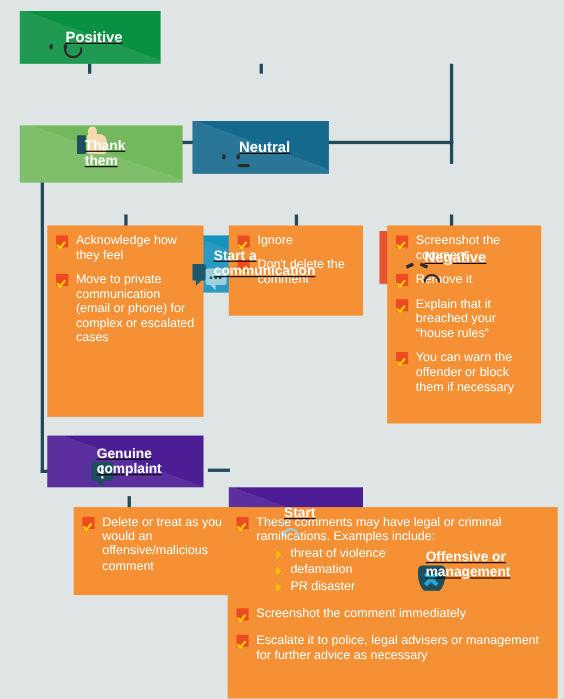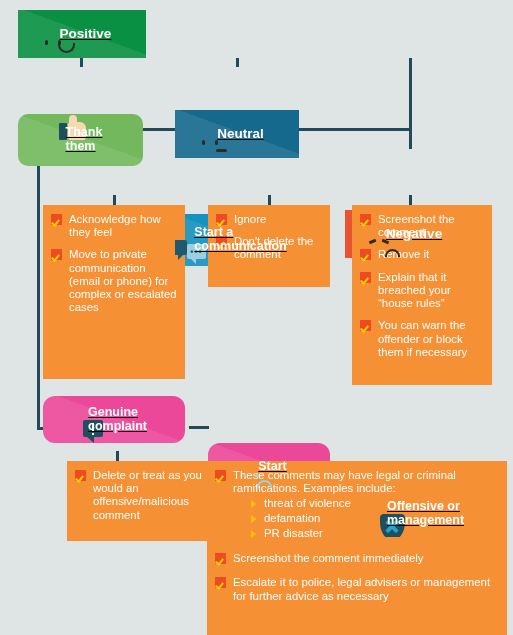--- a/index.html
+++ b/index.html
@@ -25,26 +25,26 @@
     pointer-events:none;
   }
   .hdr .ico{flex:0 0 auto;margin-right:7px;position:relative;z-index:2;}
   .hdr .lbl{position:relative;z-index:2;}
 
   
   .chip-pos{left:18px;top:10px;width:128px;height:48px;background:#0a9042;font-size:13.5px;}
   .chip-neu{left:175px;top:10px;width:124px;height:48px;background:#15698c;font-size:13.5px;}
   .chip-neg{left:345px;top:10px;width:131px;height:48px;background:#e8431f;font-size:13.5px;}
 
-  .chip-thank{left:18px;top:66px;width:125px;height:52px;background:#73b85c;font-size:12.5px;border-radius:10px;}
+  .chip-thank{left:18px;top:66px;width:148px;height:52px;background:#73b85c;font-size:12.5px;}
   .chip-conv{left:175px;top:66px;width:124px;height:52px;background:#1592bd;font-size:12.5px;}
   .chip-thank .lbl,.chip-conv .lbl{text-align:left;}
 
   
-  .cat{background:#ec4899;font-size:12.5px;border-radius:12px;}
+  .cat{background:#4c1d95;font-size:12.5px;}
   .cat .lbl{text-align:left;}
   .cat-genuine{left:43px;top:148px;width:142px;height:47px;}
   .cat-troll{left:208px;top:148px;width:122px;height:47px;}
   .cat-off{left:352px;top:148px;width:140px;height:47px;}
 
   
   .panel{background:#f59035;padding:8px 8px 9px 8px;}
   .p-genuine{left:43px;top:205px;width:142px;height:174px;}
   .p-troll{left:208px;top:205px;width:122px;height:82px;}
   .p-off{left:352px;top:205px;width:140px;height:180px;}

